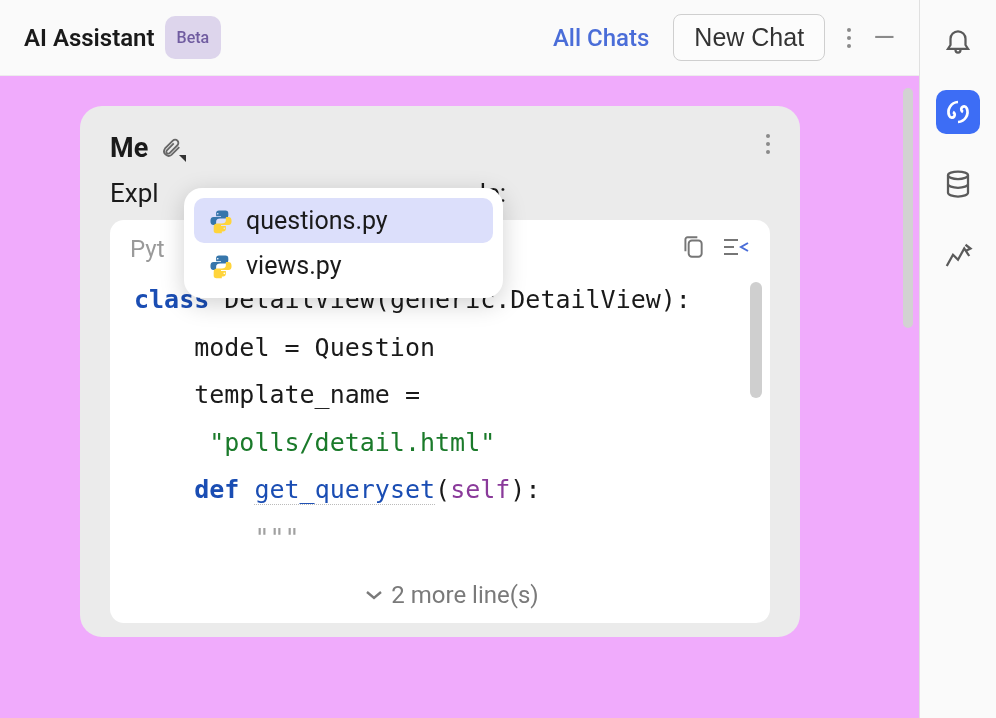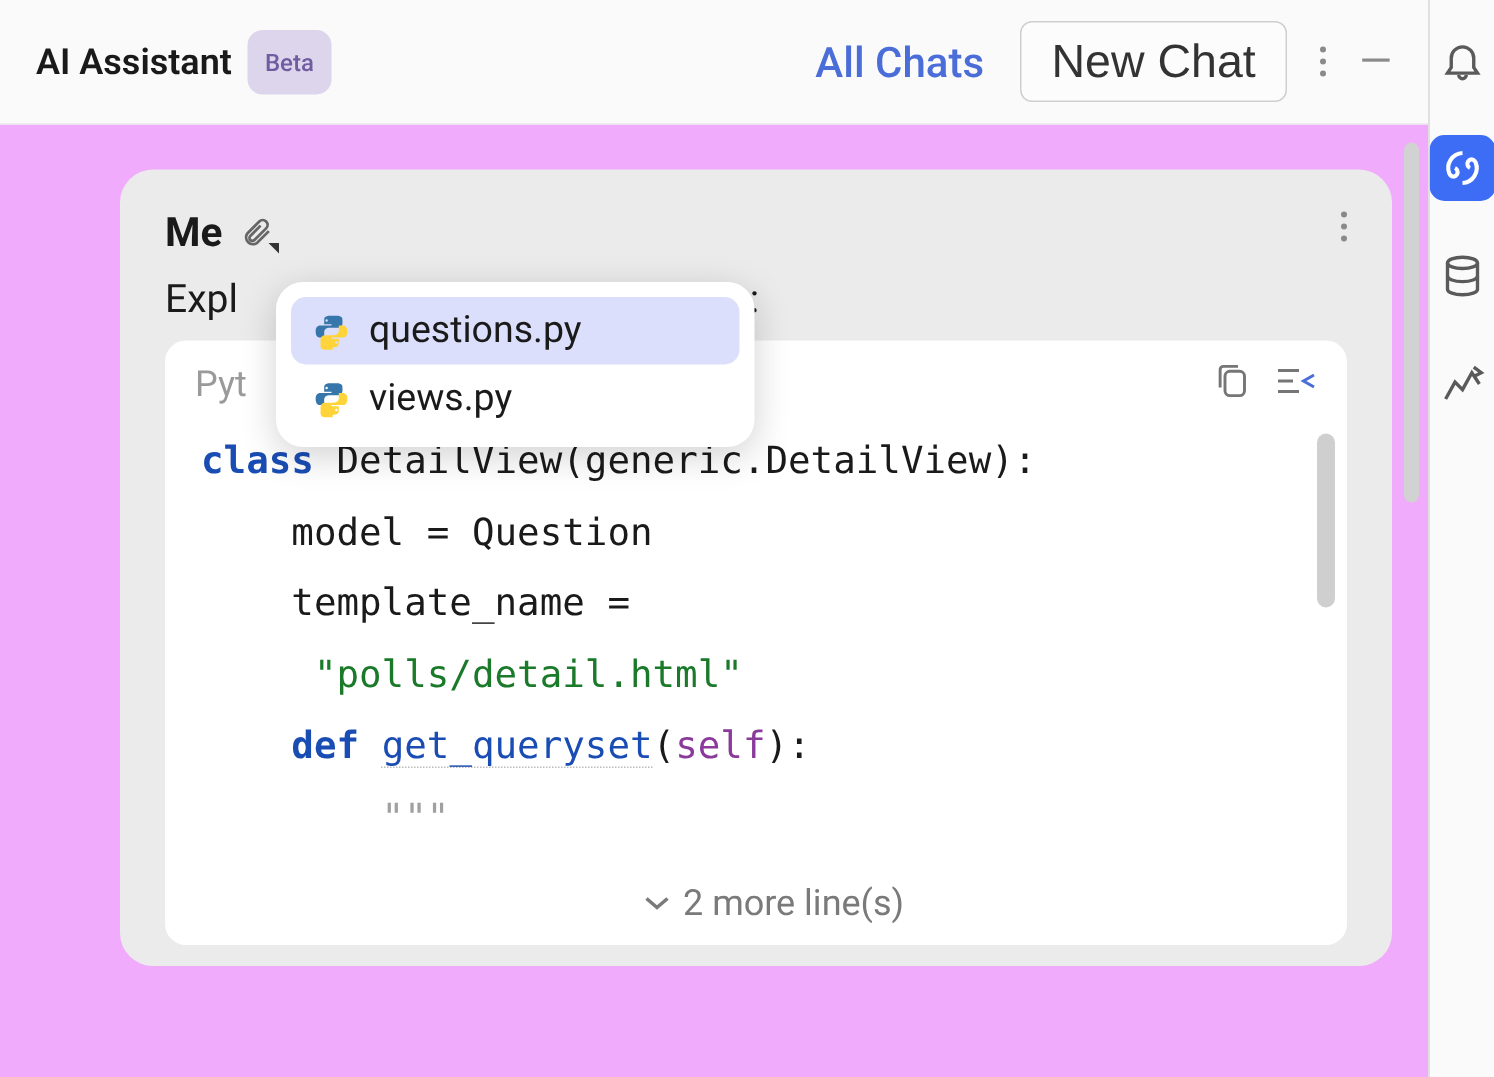--- a/index.html
+++ b/index.html
@@ -36,31 +36,31 @@
       background: #ddd5ec;
       color: #705ca0;
       font-size: 16px;
       font-weight: 500;
       padding: 12px 12px;
       border-radius: 10px;
     }
     .header-spacer { flex: 1; }
     .all-chats-link {
       color: #4a6dd8;
-      font-size: 28px;
+      font-size: 24px;
       font-weight: 500;
       margin-right: 24px;
       cursor: pointer;
     }
     .new-chat-btn {
       background: #fcfcfc;
       border: 1px solid #cfcfcf;
       border-radius: 8px;
       padding: 8px 20px;
-      font-size: 31px;
+      font-size: 25px;
       color: #333;
       cursor: pointer;
     }
     .header-more {
       margin-left: 22px;
       color: #8a8a8a;
       cursor: pointer;
       display: flex;
       align-items: center;
     }
@@ -83,21 +83,21 @@
       width: 10px;
       height: 240px;
       background: #d2d2d2;
       border-radius: 5px;
     }
     .message-card {
       background: #ebebeb;
       border-radius: 22px;
       padding: 26px 30px 14px 30px;
       position: relative;
-      width: 848px;
+      width: 720px;
     }
     .msg-header {
       display: flex;
       align-items: center;
       position: relative;
     }
     .me-label {
       font-size: 27px;
       font-weight: 700;
       color: #1a1a1a;

